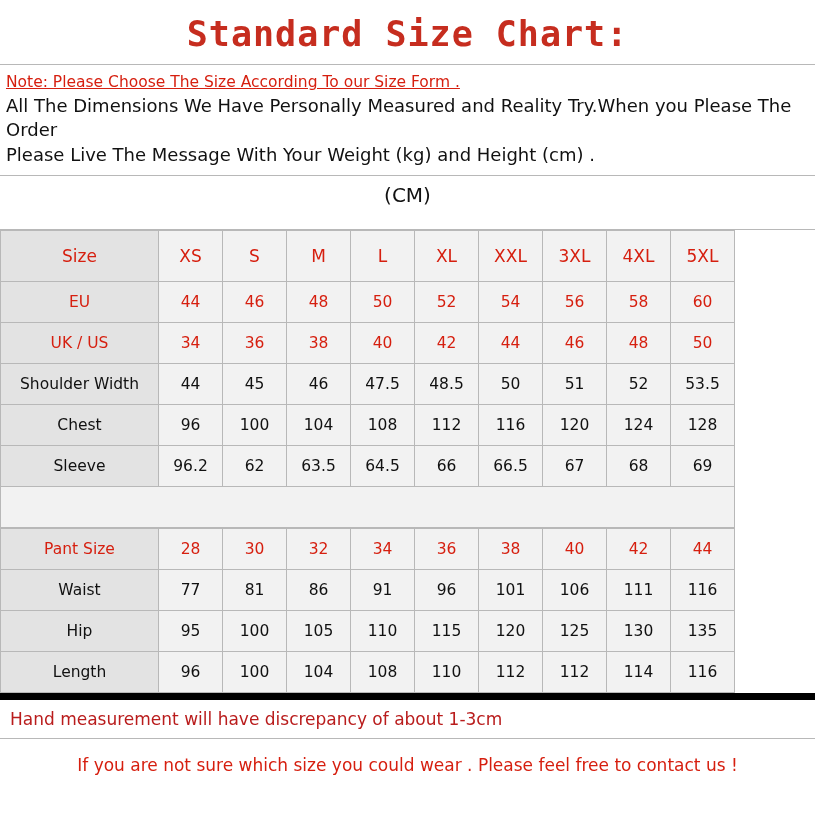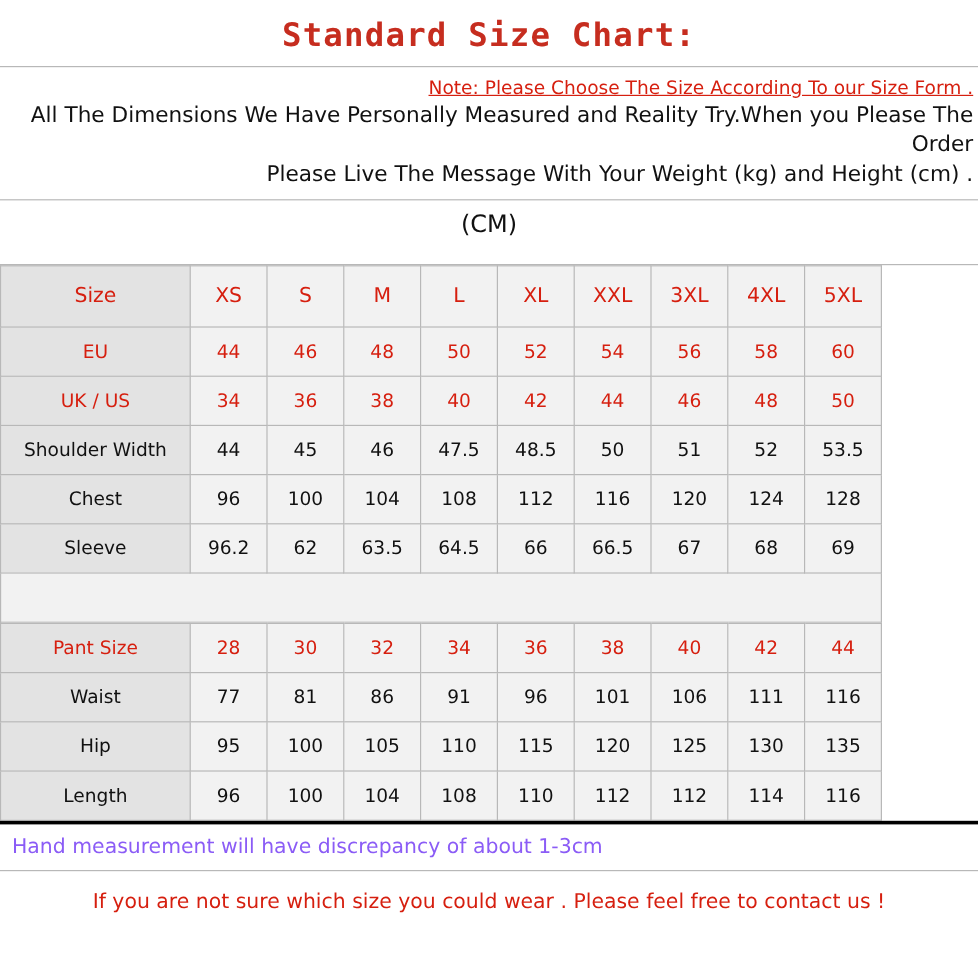--- a/index.html
+++ b/index.html
@@ -21,29 +21,28 @@
     position: relative;
     background: #fff;
   }
   .title-bar {
     text-align: center;
     padding: 14px 0 10px 0;
     border-bottom: 1px solid #b8b8b8;
   }
   .title-bar .title {
     font-family: "DejaVu Sans Mono", monospace;
-    font-size: 27px;
+    font-size: 35px;
     font-weight: bold;
     color: #c62d1f;
     letter-spacing: 1px;
   }
   .note-block {
     padding: 6px 4px 8px 4px;
     border-bottom: 1px solid #b8b8b8;
-    text-align: right;
   }
   .note-red {
     color: #d61f0f;
     font-size: 15.5px;
     text-decoration: underline;
     margin: 2px 0 3px 2px;
     font-family: "DejaVu Sans", sans-serif;
   }
   .note-line {
     color: #111;
@@ -97,27 +96,27 @@
     border-left: 1px solid #b8b8b8;
     border-right: 1px solid #b8b8b8;
     border-top: 1px solid #b8b8b8;
     border-bottom: 1px solid #b8b8b8;
   }
   td.big {
     font-size: 28px;
     font-family: "DejaVu Sans", sans-serif;
   }
   .footer-red {
-    border-top: 3px solid #000000;
+    border-top: 7px solid #000000;
     border-bottom: 1px solid #b8b8b8;
     padding: 9px 10px 9px 10px;
     display: flex;
     justify-content: space-between;
     align-items: center;
-    color: #8b5cf6;
+    color: #b91c1c;
     font-size: 17px;
     background: #fff;
     font-family: "DejaVu Sans", sans-serif;
   }
   .footer-contact {
     text-align: center;
     color: #d61f0f;
     font-size: 17px;
     padding: 16px 0 6px 0;
     font-family: "DejaVu Sans", sans-serif;

